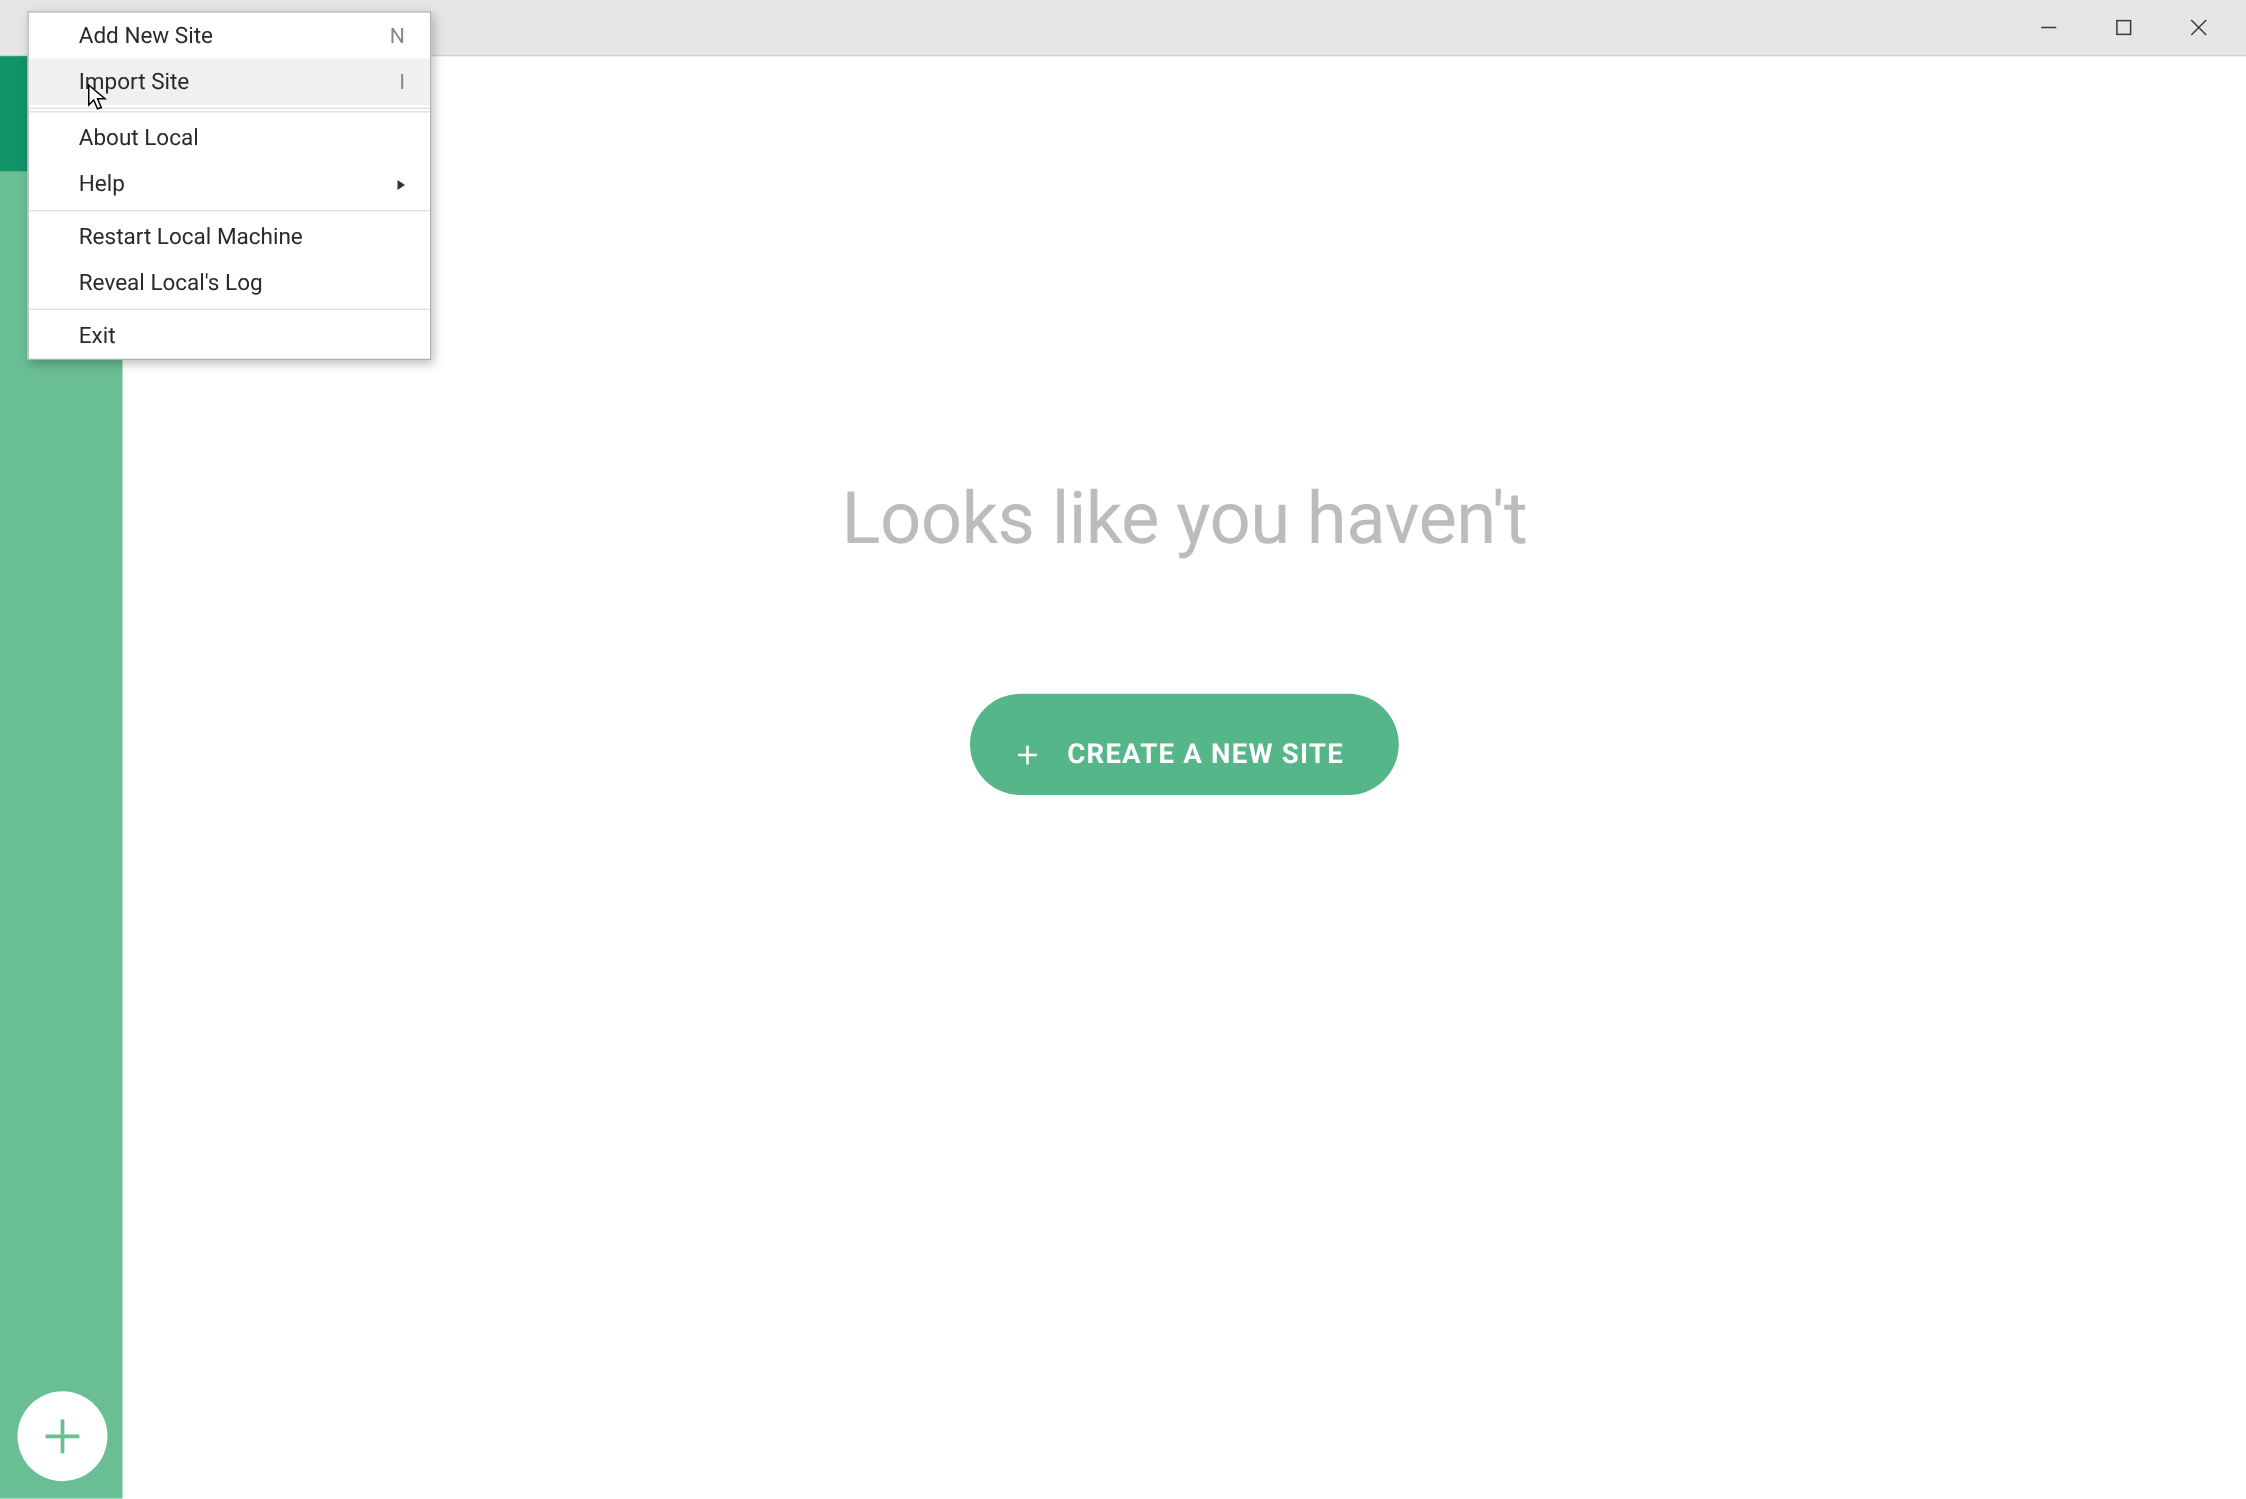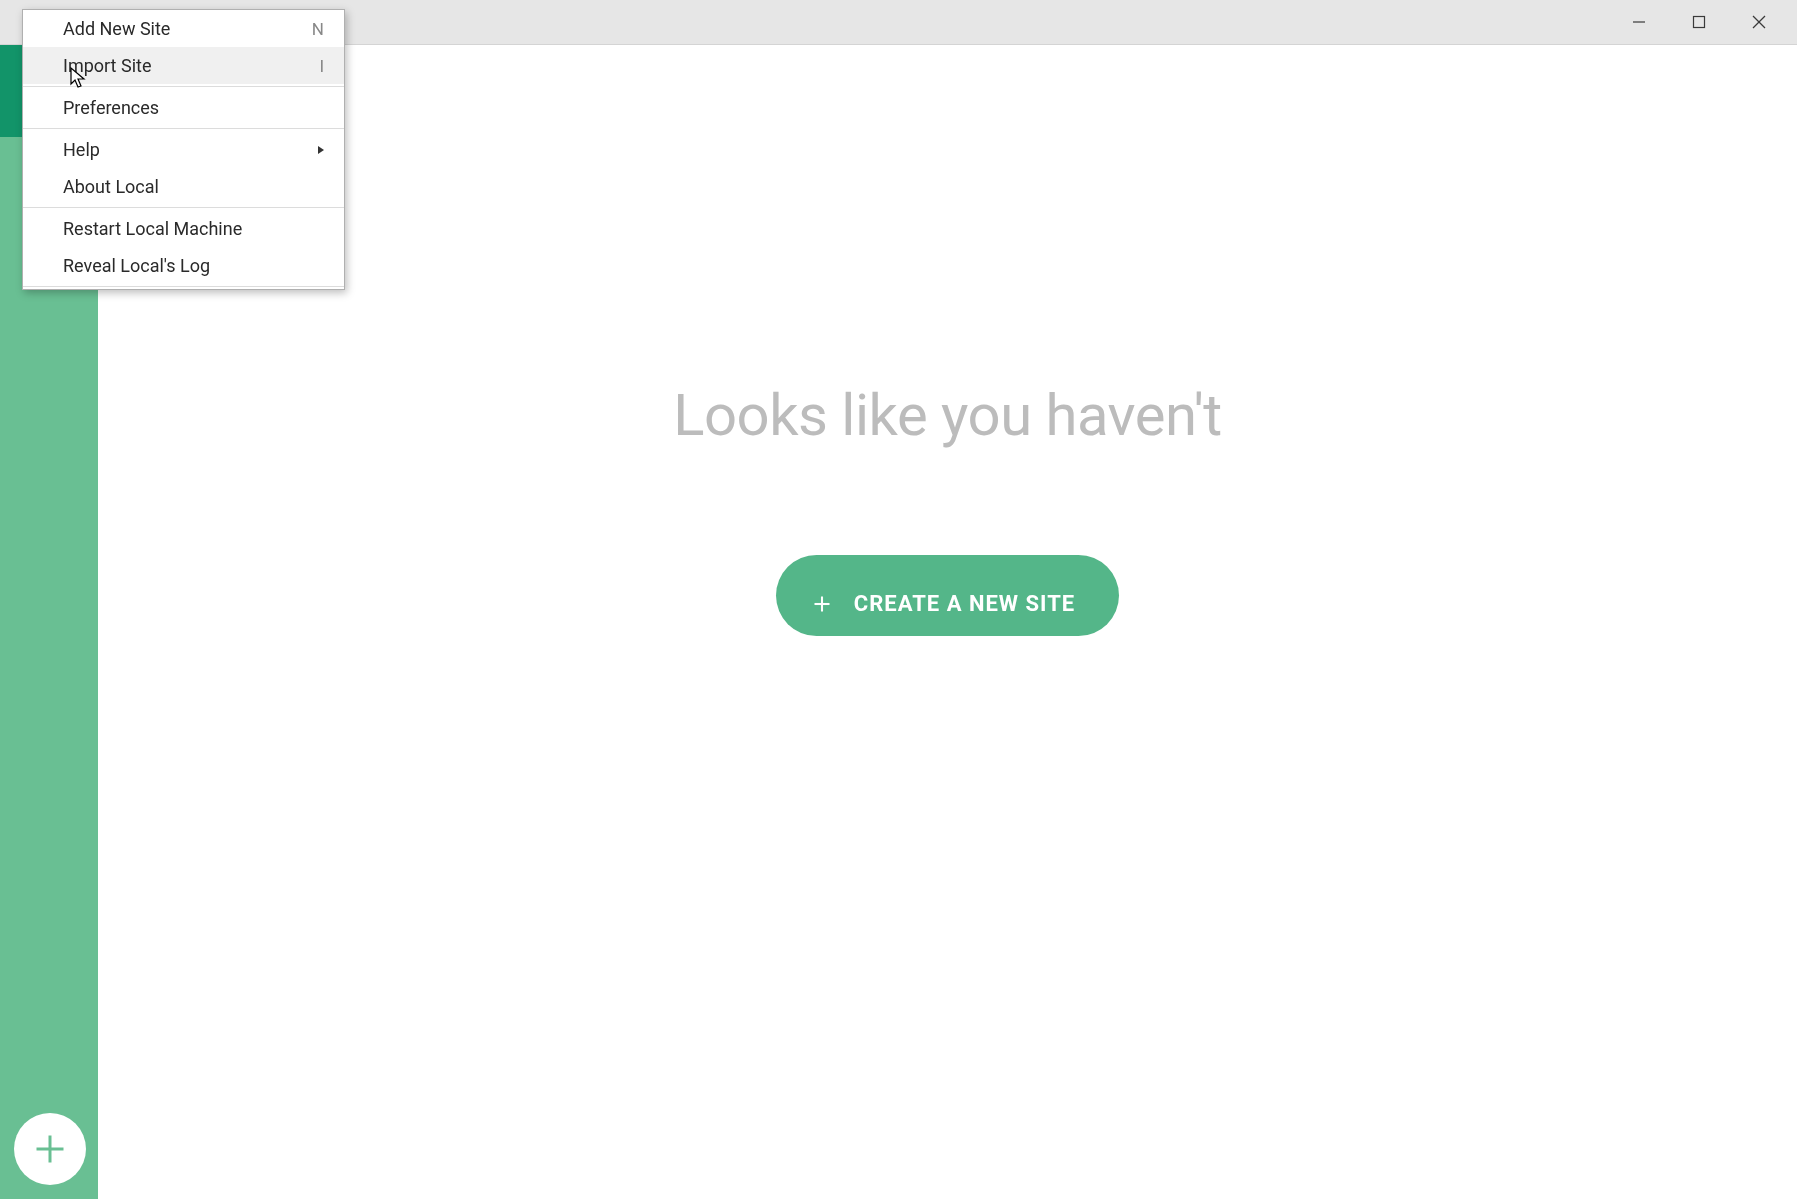--- a/index.html
+++ b/index.html
@@ -244,42 +244,42 @@
 <div class="dropdown-menu">
   <div class="menu-item">
     <span>Add New Site</span>
     <span class="menu-shortcut">N</span>
   </div>
   <div class="menu-item hovered">
     <span>Import Site</span>
     <span class="menu-shortcut">I</span>
   </div>
   <div class="menu-separator"></div>
-  <div class="menu-item">
-    <span>Preferences</span>
-    <span></span>
-  </div>
-  <div class="menu-separator"></div>
+  <div class="menu-separator"></div>
+  <div class="menu-item">
+    <span>About Local</span>
+    <span></span>
+  </div>
   <div class="menu-item">
     <span>Help</span>
     <span class="menu-caret"></span>
   </div>
-  <div class="menu-item">
-    <span>About Local</span>
-    <span></span>
-  </div>
   <div class="menu-separator"></div>
   <div class="menu-item">
     <span>Restart Local Machine</span>
     <span></span>
   </div>
   <div class="menu-item">
     <span>Reveal Local's Log</span>
     <span></span>
   </div>
   <div class="menu-separator"></div>
+  <div class="menu-item">
+    <span>Exit</span>
+    <span></span>
+  </div>
 </div>
 
 <div class="cursor">
   <svg viewBox="0 0 20 24" fill="white" stroke="black" stroke-width="1.2">
     <path d="M2 2 L2 18 L6 14 L9 21 L12 20 L9 13 L15 13 Z"></path>
   </svg>
 </div>
 
 </body></html>

